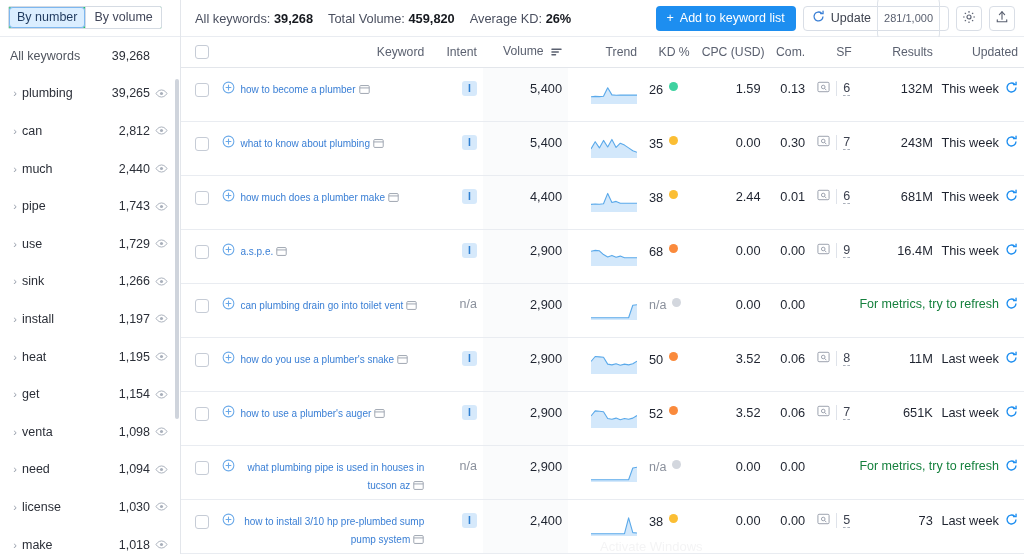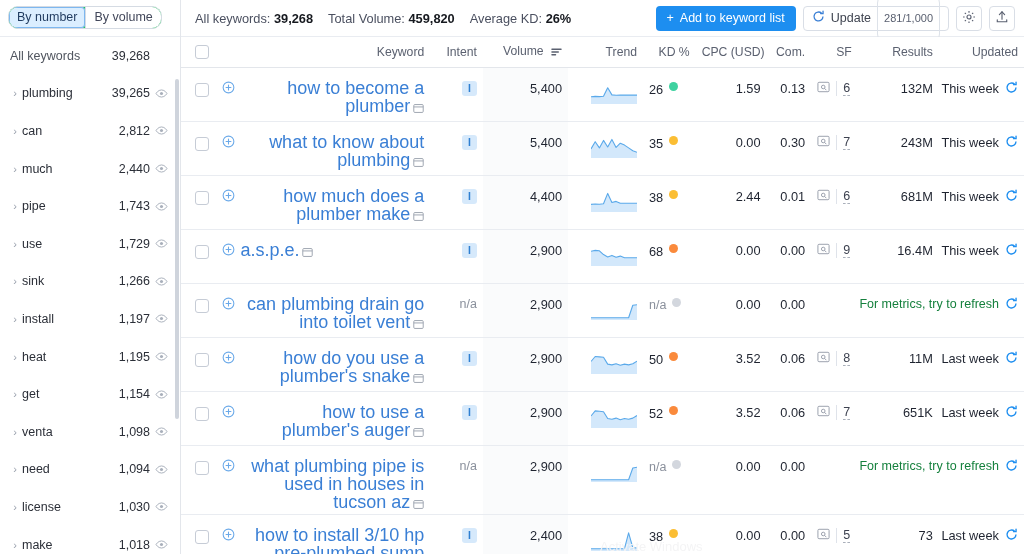--- a/index.html
+++ b/index.html
@@ -20,21 +20,21 @@
     background: #fff;
     position: relative;
   }
   .seg-wrap {
     padding: 6px 8px 7px 8px;
     border-bottom: 1px solid #e9ecf1;
   }
   .segmented {
     display: inline-flex;
     border: 1px solid #d5dbe3;
-    border-radius: 10px;
+    border-radius: 2px;
     overflow: hidden;
     height: 23px;
     background: #22c55e;
   }
   .seg-btn {
     font-size: 12.5px;
     line-height: 21px;
     padding: 0 8px;
     color: #42475a;
     background: #fff;
@@ -165,21 +165,21 @@
 
   .chk {
     width: 14px; height: 14px;
     border: 1px solid #c6ccd6; border-radius: 3px;
     background: #fff; display: inline-block;
     margin-top: 15px;
     cursor: pointer;
   }
   .kw-inner { display: flex; gap: 5px; padding-top: 12px; line-height: 17px; }
   .plus-ico { flex: 0 0 14px; margin-top: 1px; color: #6aa9e9; cursor: pointer; }
-  .kw-text { color: #3a7fd5; font-size: 18px; cursor: pointer; }
+  .kw-text { color: #3a7fd5; font-size: 10px; cursor: pointer; }
   .serp-ico { display: inline-block; vertical-align: -2px; margin-left: 3px; color: #9aa1ad; cursor: pointer; }
 
   .intent-badge {
     display: inline-block; margin-top: 13px;
     background: #d6e9fb; color: #2f7fd1;
     font-size: 10.5px; font-weight: bold;
     border-radius: 3px; width: 15px; height: 15px;
     line-height: 15px; text-align: center;
   }
   .na { color: #8a909c; font-size: 12.5px; }

